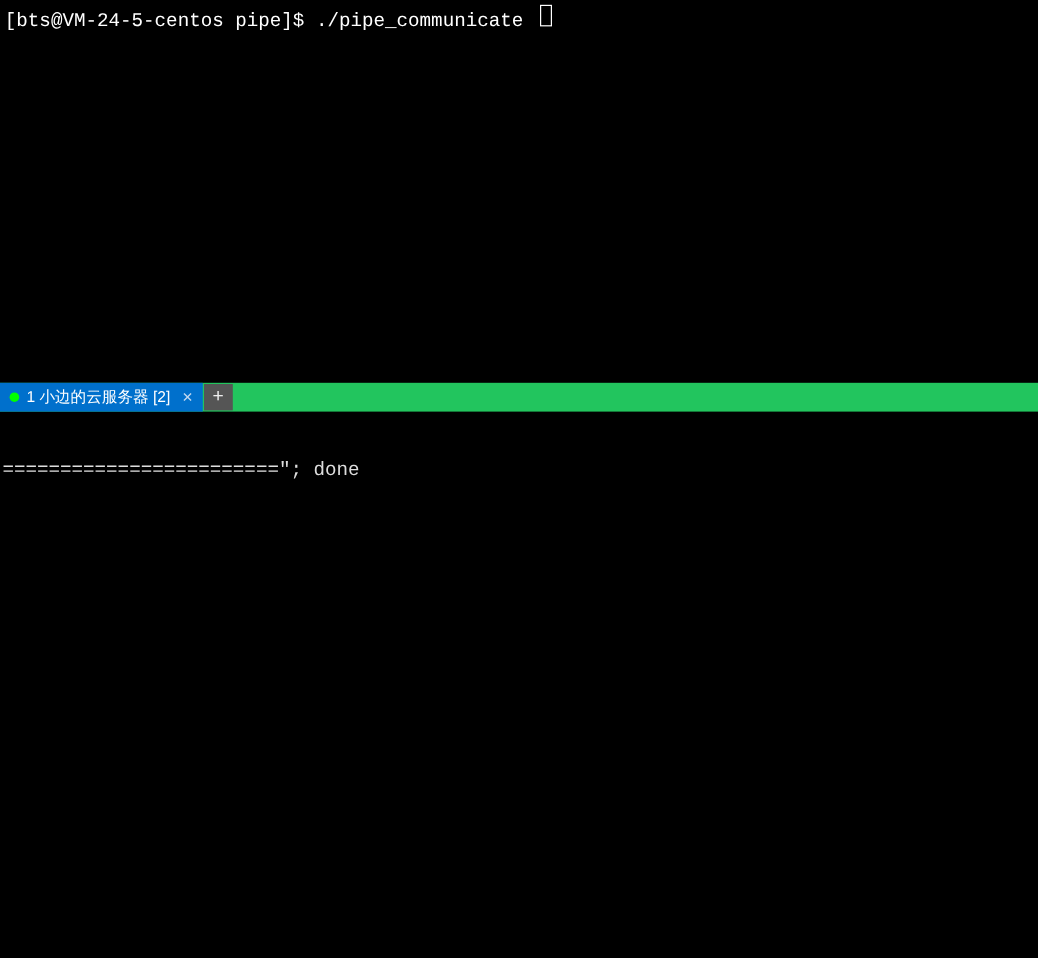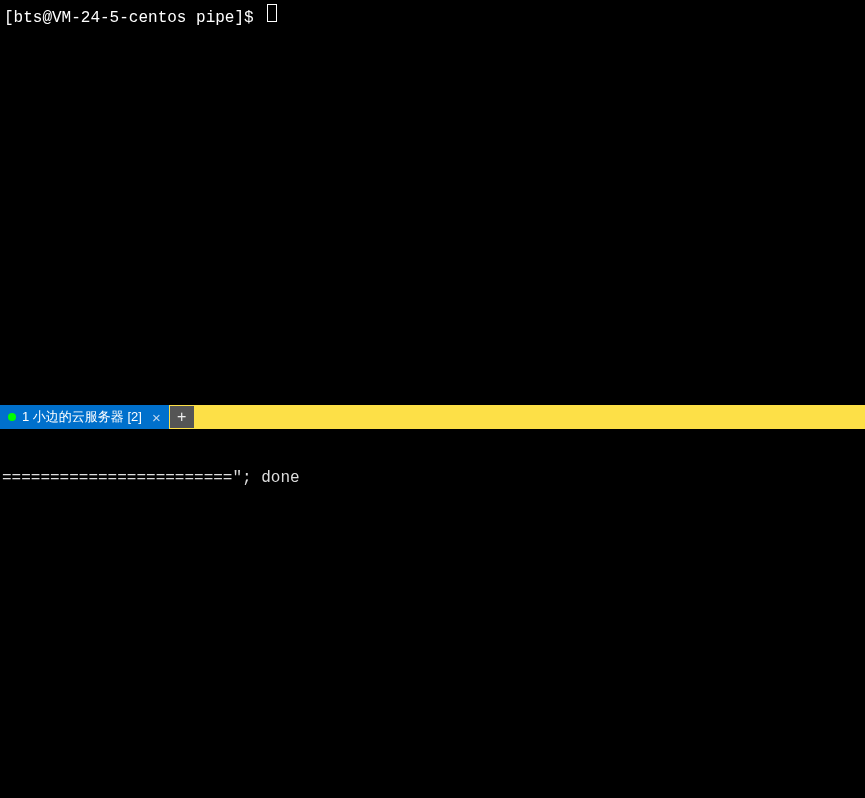--- a/index.html
+++ b/index.html
@@ -12,21 +12,21 @@
       height: 798px;
       background: #000;
       font-family: "Consolas", "Courier New", monospace;
       font-size: 16px;
       color: #fff;
       overflow: hidden;
       position: relative;
     }
     .top-pane {
       width: 100%;
-      height: 405px;
+      height: 319px;
       background: #000;
       padding: 4px 4px;
       position: relative;
     }
     .prompt-line {
       display: flex;
       align-items: baseline;
       white-space: pre;
     }
     .prompt {
@@ -39,21 +39,21 @@
       display: inline-block;
       width: 10px;
       height: 18px;
       border: 1px solid #fff;
       margin-left: 4px;
       vertical-align: bottom;
     }
     .tab-bar {
       width: 100%;
       height: 24px;
-      background: #fde047;
+      background: #22c55e;
       display: flex;
       align-items: center;
       position: relative;
     }
     .tab-active {
       height: 24px;
       background: #0070cc;
       display: flex;
       align-items: center;
       padding: 0 8px 0 8px;
@@ -107,21 +107,21 @@
       color: #000;
       display: inline-block;
       width: 10px;
     }
   </style>
 </head>
 <body>
 
 <div class="top-pane">
   <div class="prompt-line">
-    <span class="prompt">[bts@VM-24-5-centos pipe]$ </span><span class="cursor-top"></span>
+    <span class="prompt">[bts@VM-24-5-centos pipe]$ </span><span class="command">./pipe_communicate </span><span class="cursor-top"></span>
   </div>
 </div>
 
 <div class="tab-bar">
   <div class="tab-active">
     <span class="tab-dot"></span>
     <span>1 小边的云服务器 [2]</span>
     <span class="tab-close">×</span>
   </div>
   <div class="tab-new">

